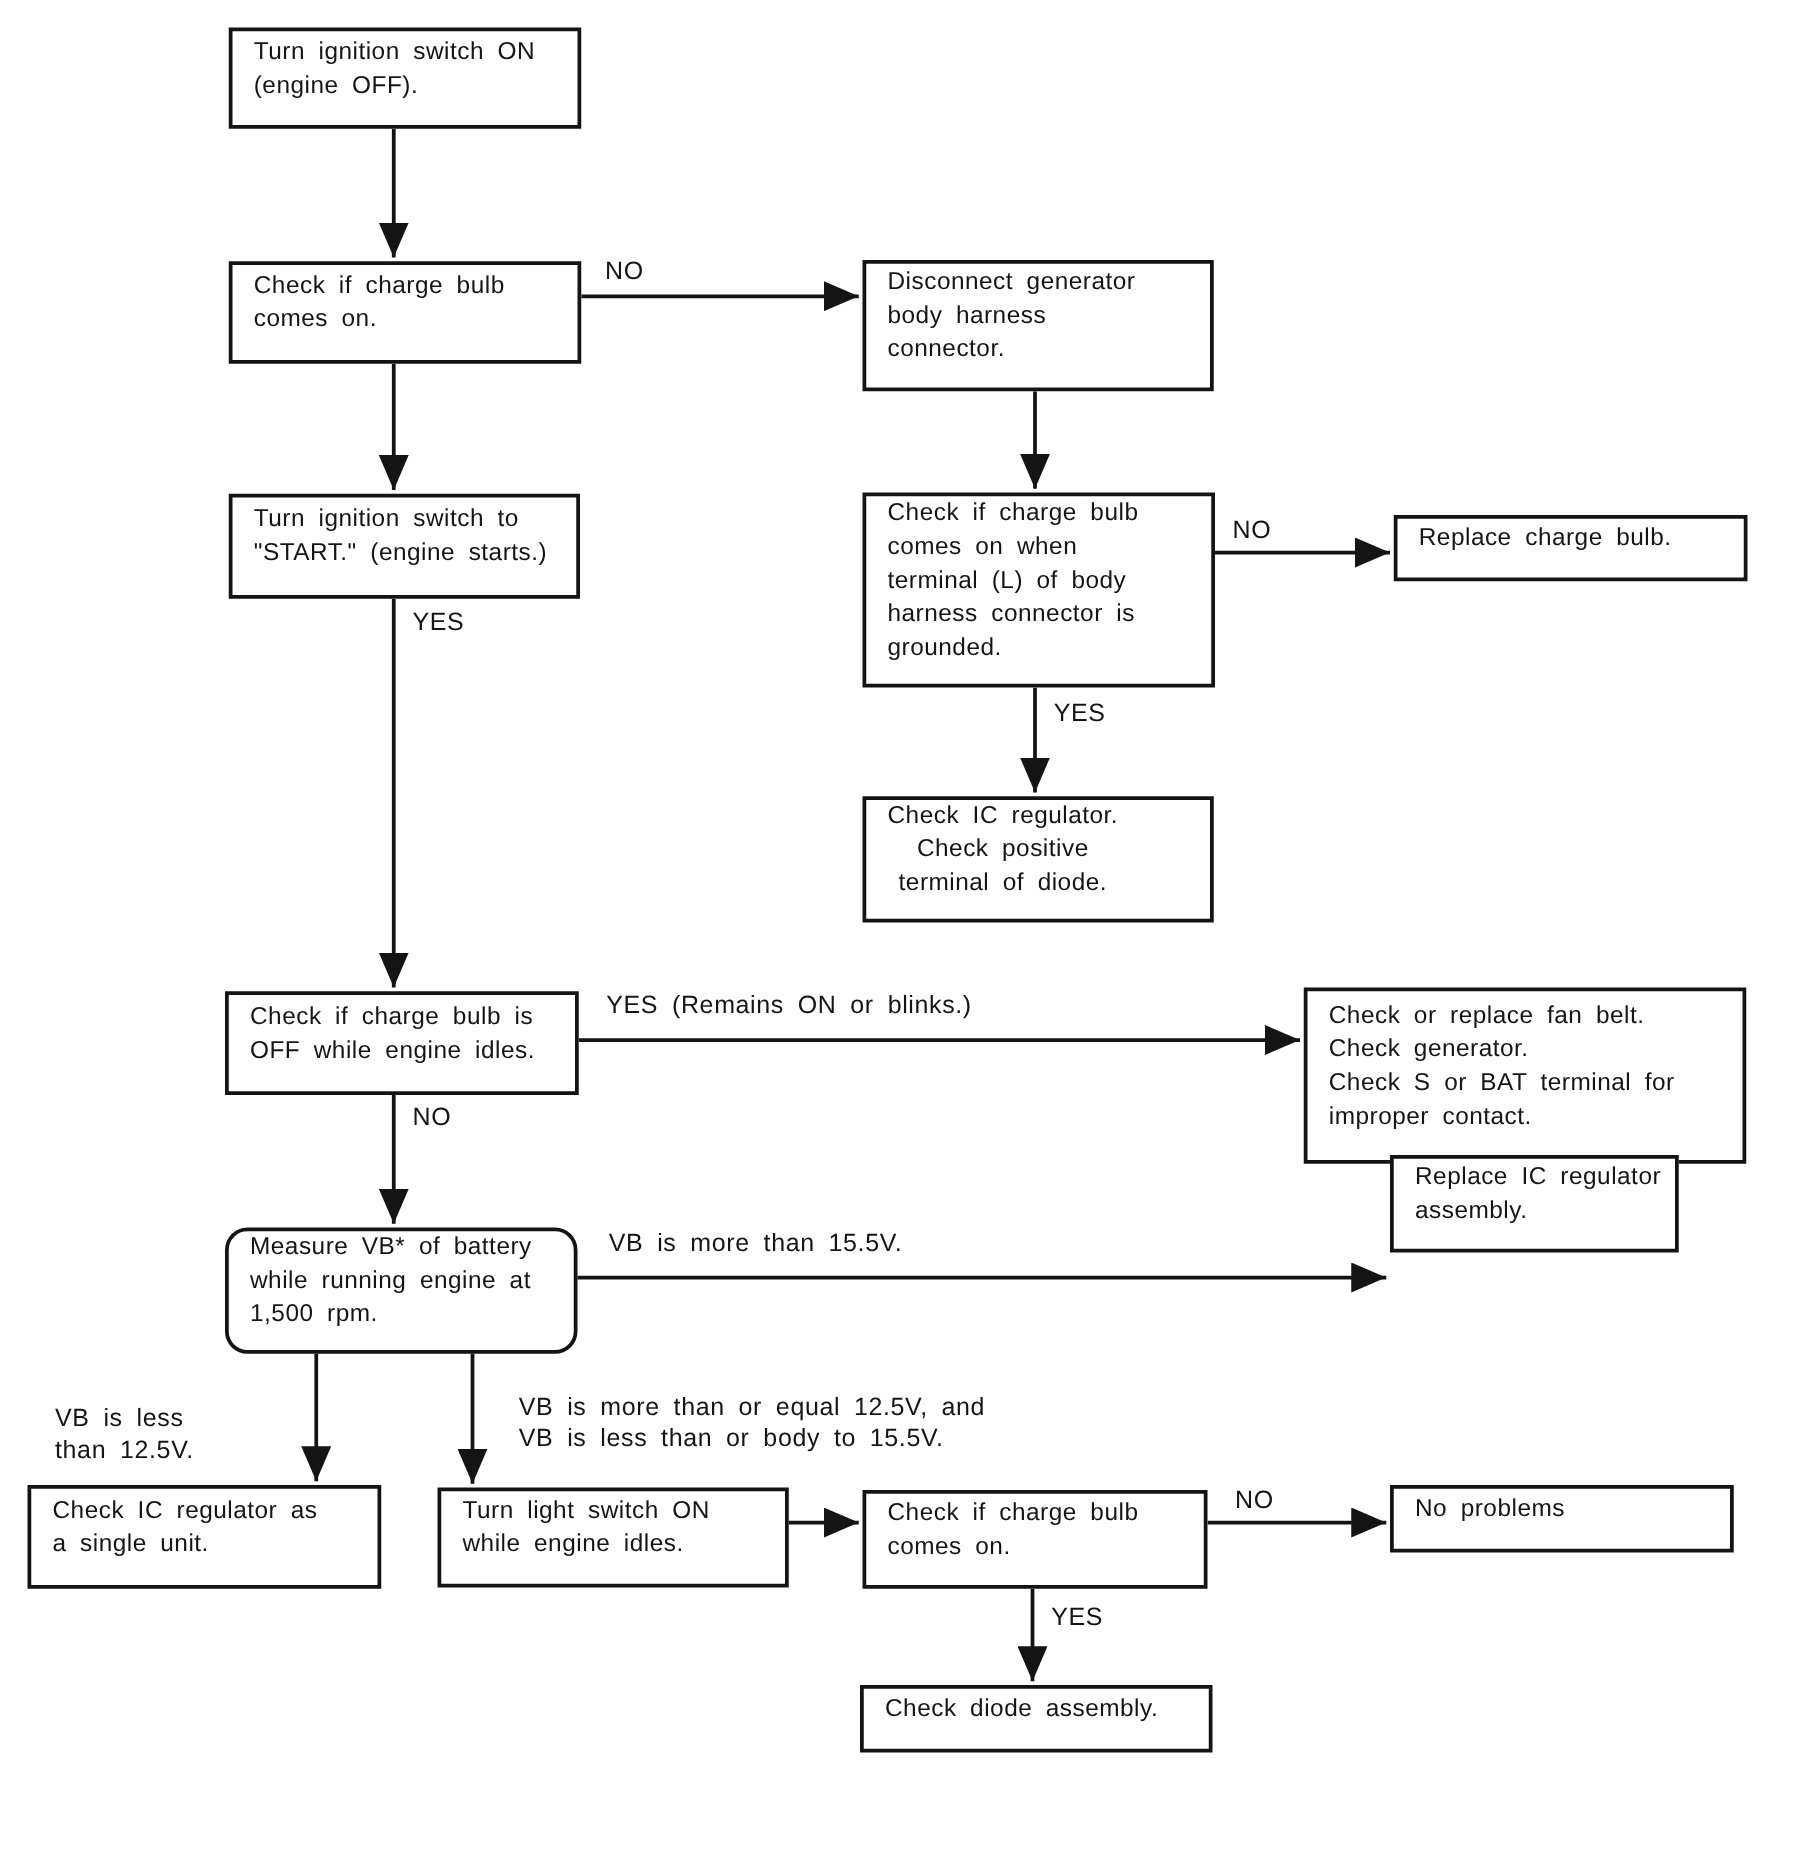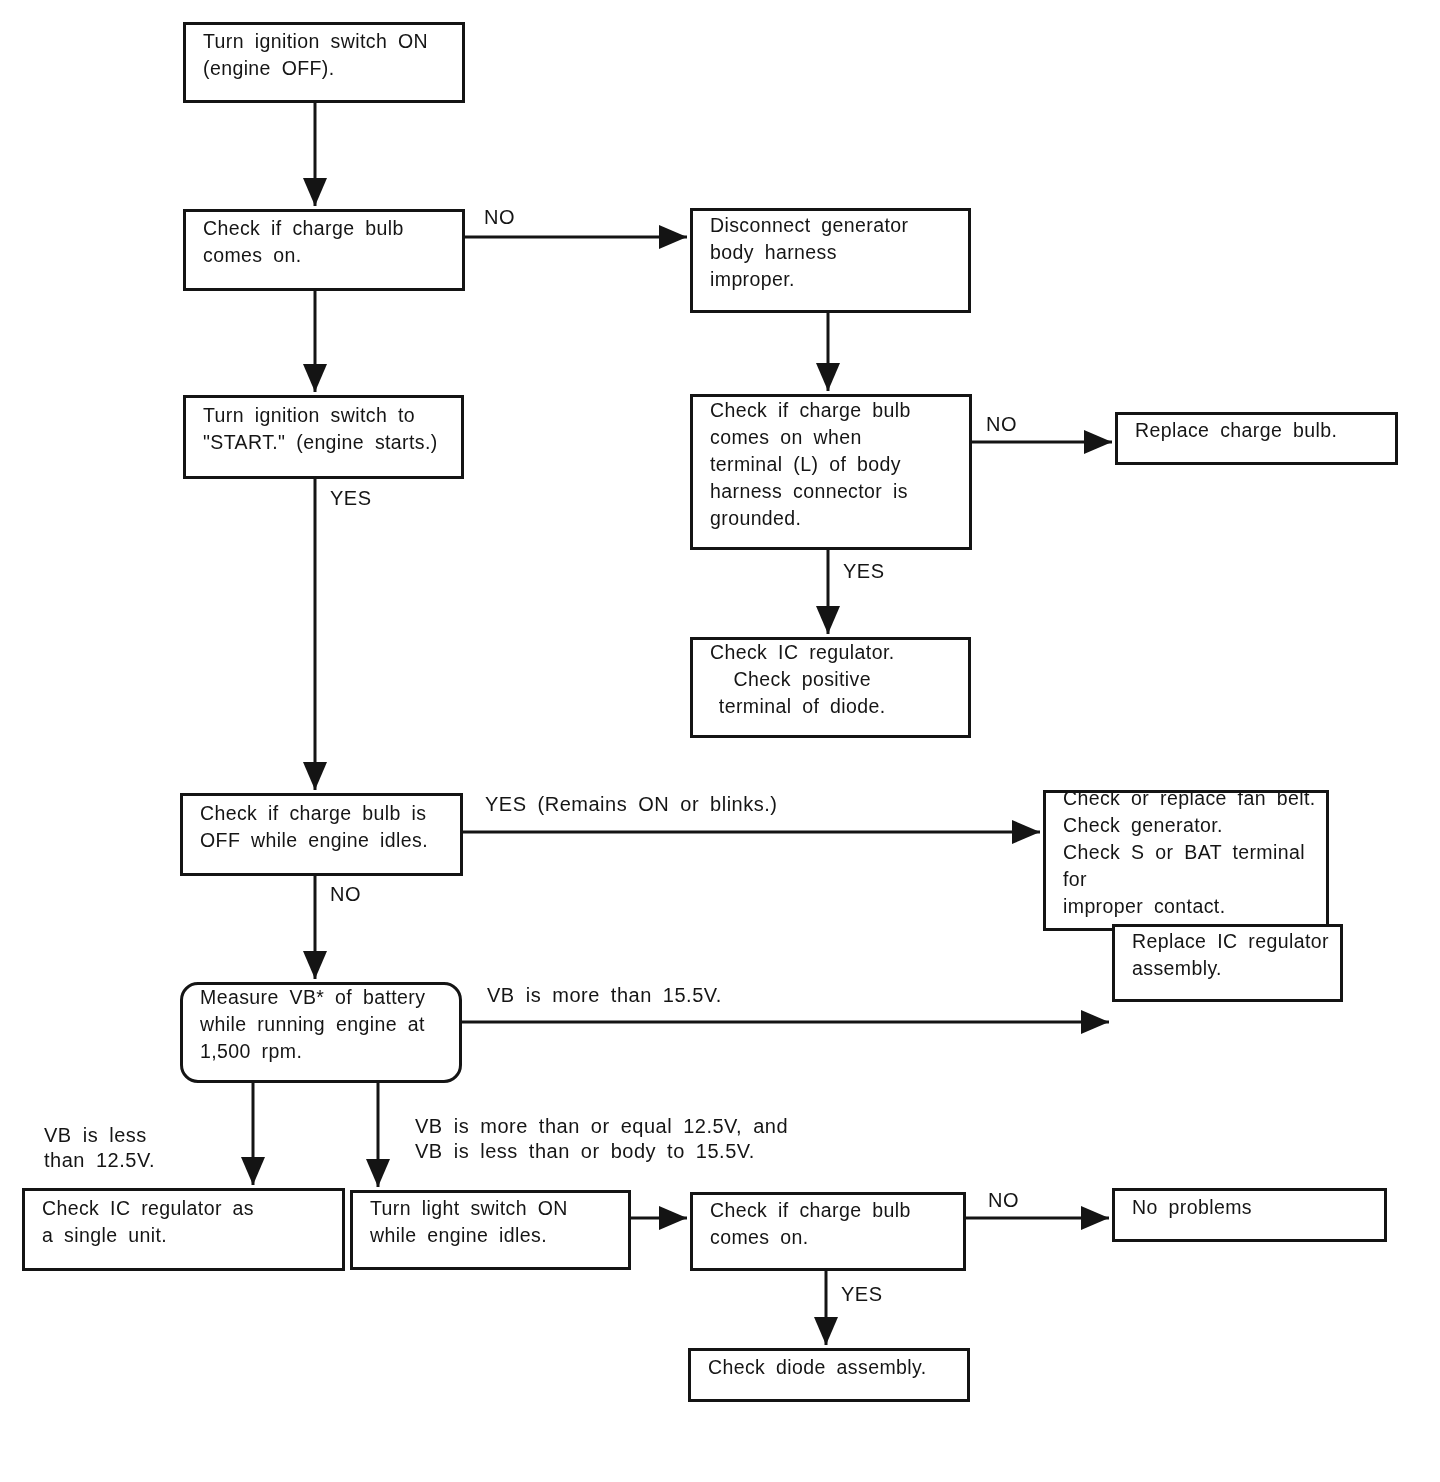--- a/index.html
+++ b/index.html
@@ -85,21 +85,21 @@
   </div>
 
   <div class="node" style="left:183px; top:209px; width:282px; height:82px;">
     <span class="node-text">Check if charge bulb
 comes on.</span>
   </div>
 
   <div class="node" style="left:690px; top:208px; width:281px; height:105px;">
     <span class="node-text">Disconnect generator
 body harness
-improper.</span>
+connector.</span>
   </div>
 
   <div class="node" style="left:690px; top:394px; width:282px; height:156px;">
     <span class="node-text">Check if charge bulb
 comes on when
 terminal (L) of body
 harness connector is
 grounded.</span>
   </div>
 
@@ -116,39 +116,39 @@
   <div class="node" style="left:183px; top:395px; width:281px; height:84px;">
     <span class="node-text">Turn ignition switch to
 "START." (engine starts.)</span>
   </div>
 
   <div class="node" style="left:180px; top:793px; width:283px; height:83px;">
     <span class="node-text">Check if charge bulb is
 OFF while engine idles.</span>
   </div>
 
-  <div class="node" style="left:1043px; top:790px; width:286px; height:141px;">
+  <div class="node" style="left:1043px; top:790px; width:354px; height:141px;">
     <span class="node-text">Check or replace fan belt.
 Check generator.
 Check S or BAT terminal for
 improper contact.</span>
   </div>
 
   <div class="node" style="left:180px; top:982px; width:282px; height:101px;border-radius:18px;">
     <span class="node-text">Measure VB* of battery
 while running engine at
 1,500 rpm.</span>
   </div>
 
   <div class="node" style="left:1112px; top:924px; width:231px; height:78px;">
     <span class="node-text">Replace IC regulator
 assembly.</span>
   </div>
 
-  <div class="node" style="left:22px; top:1188px; width:323px; height:83px;">
+  <div class="node" style="left:22px; top:1188px; width:283px; height:83px;">
     <span class="node-text">Check IC regulator as
 a single unit.</span>
   </div>
 
   <div class="node" style="left:325px; top:1190px; width:281px; height:80px;margin-left:25px;">
     <span class="node-text">Turn light switch ON
 while engine idles.</span>
   </div>
 
   <div class="node" style="left:690px; top:1192px; width:276px; height:79px;">

